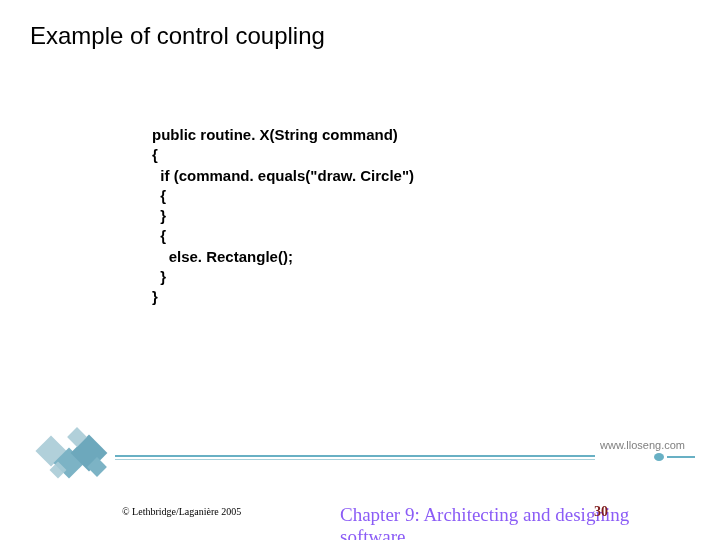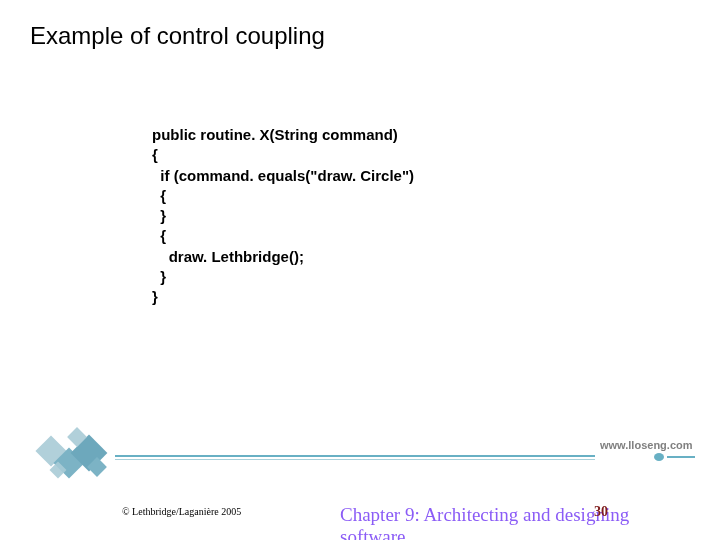--- a/index.html
+++ b/index.html
@@ -69,21 +69,21 @@
     width: 10px;
     height: 8px;
     border-radius: 50%;
     background: #68b0c4;
   }
   .url {
     position: absolute;
     left: 600px;
     top: -6px;
     font-size: 11px;
-    font-weight: bold;
+    font-weight: normal;
     color: #808080;
   }
   .squares {
     position: absolute;
     left: 30px;
     top: -15px;
     width: 90px;
     height: 60px;
   }
   .sq {
@@ -131,21 +131,21 @@
 
 <h1 class="slide-title">Example of control coupling</h1>
 
 <div class="code-block">
   <div class="code-line">public routine. X(String command)</div>
   <div class="code-line">{</div>
   <div class="code-line">  if (command. equals("draw. Circle")</div>
   <div class="code-line">  {</div>
   <div class="code-line">  }</div>
   <div class="code-line">  {</div>
-  <div class="code-line">    draw. Lethbridge();</div>
+  <div class="code-line">    else. Rectangle();</div>
   <div class="code-line">  }</div>
   <div class="code-line">}</div>
 </div>
 
 <div class="decor">
   <div class="url">www.lloseng.com</div>
   <div class="long-line1"></div>
   <div class="long-line2"></div>
   <div class="oval"></div>
   <div class="long-line3"></div>

